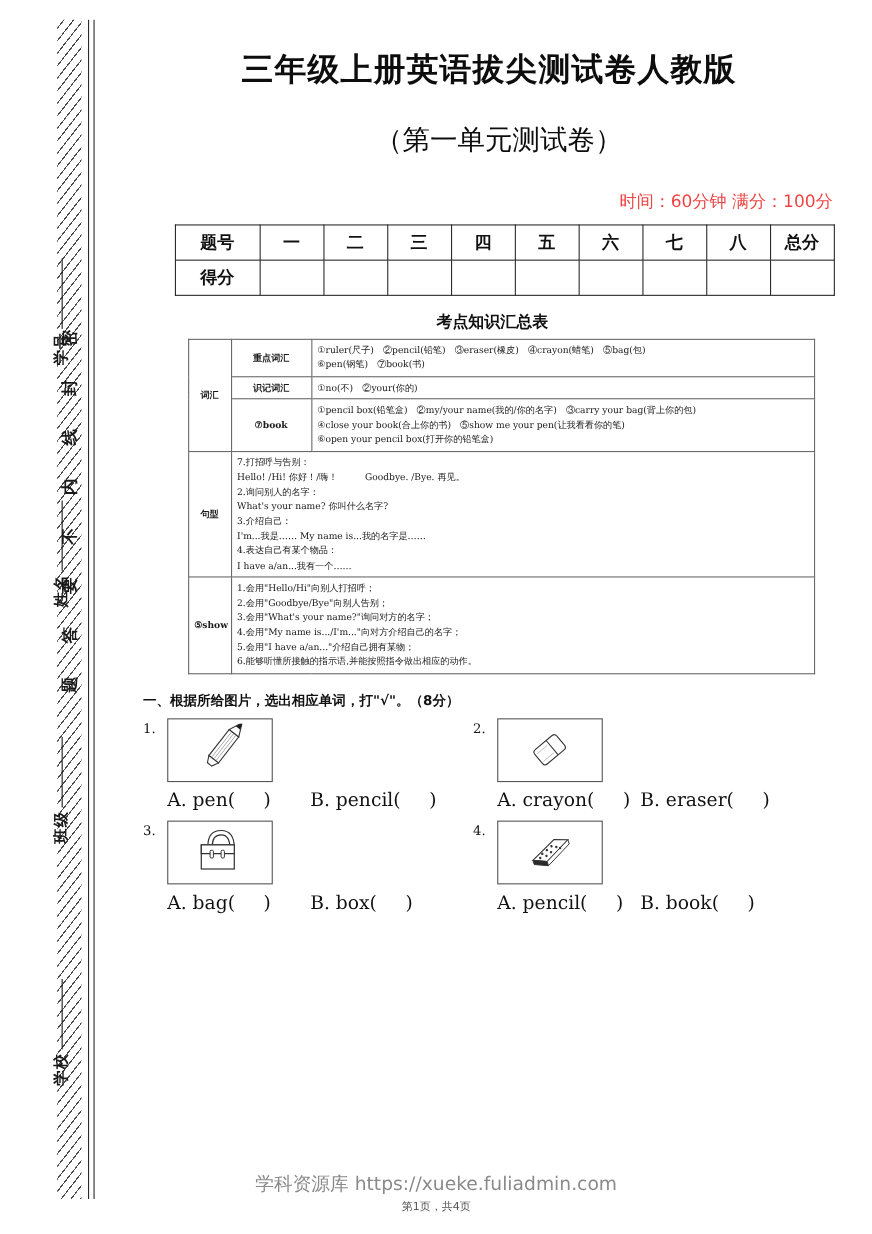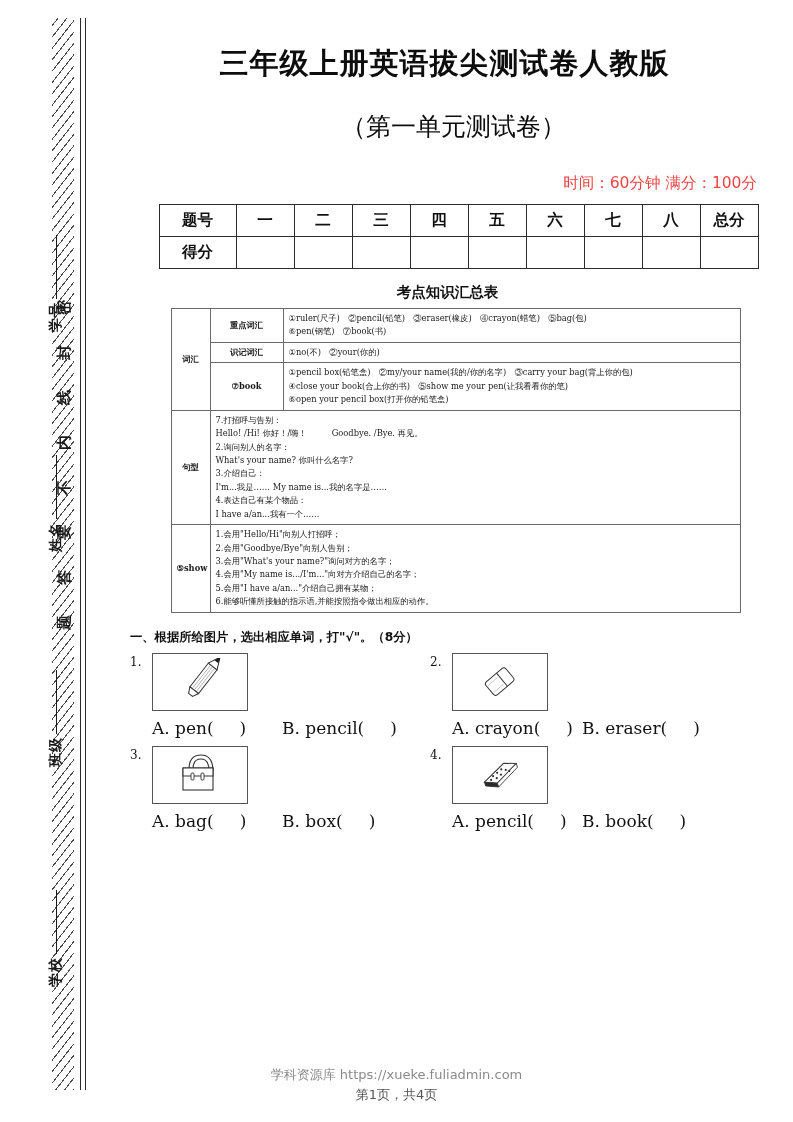--- a/index.html
+++ b/index.html
@@ -237,22 +237,22 @@
   
   .foot {
     position: absolute;
     left: 0;
     bottom: 18px;
     width: 793px;
     text-align: center;
     font-family: "DejaVu Sans", sans-serif;
     color: #8a8a8a;
   }
-  .foot .src { font-size: 13px; }
-  .foot .pg { font-size: 13px; margin-top: 2px; color: #555; }
+  .foot .src { font-size: 17px; }
+  .foot .pg { font-size: 10px; margin-top: 2px; color: #555; }
 </style>
 </head>
 <body>
 
 <div class="seal-zone">
   <div class="seal-hatch"></div>
   <div class="seal-rule inner"></div>
   <div class="seal-rule outer"></div>
 
   <div class="seal-text" style="top:300px;">密</div>

